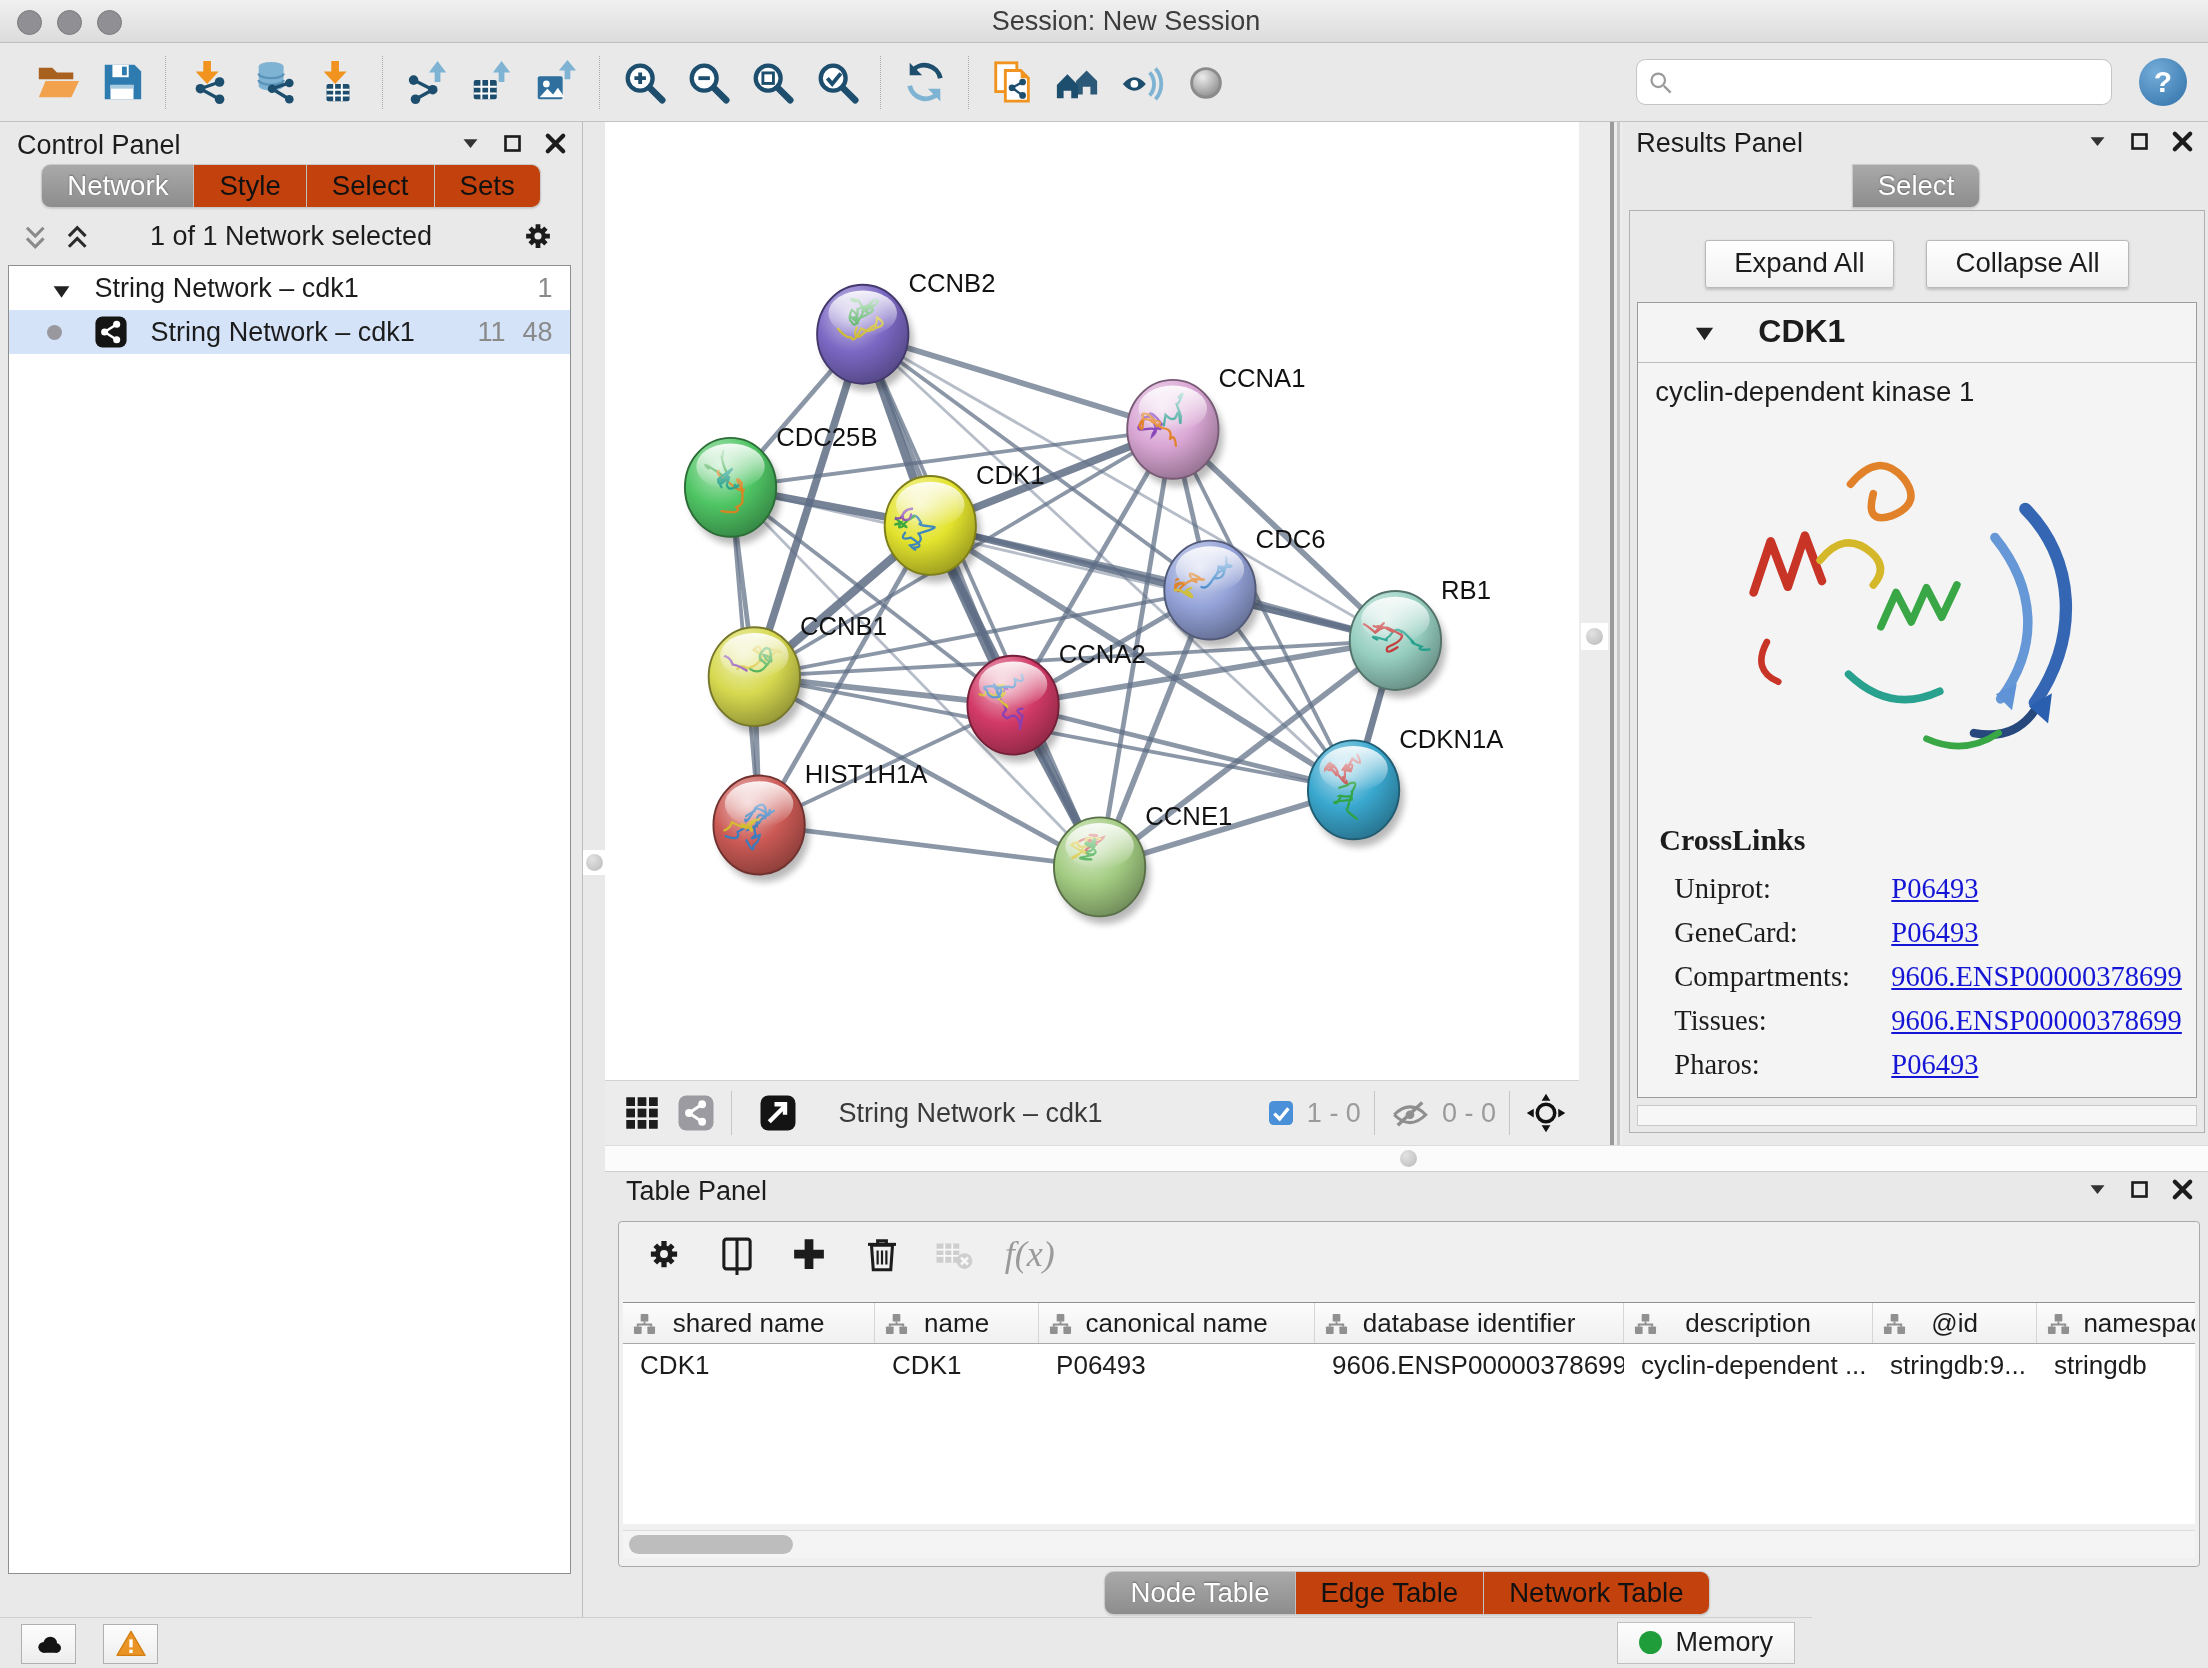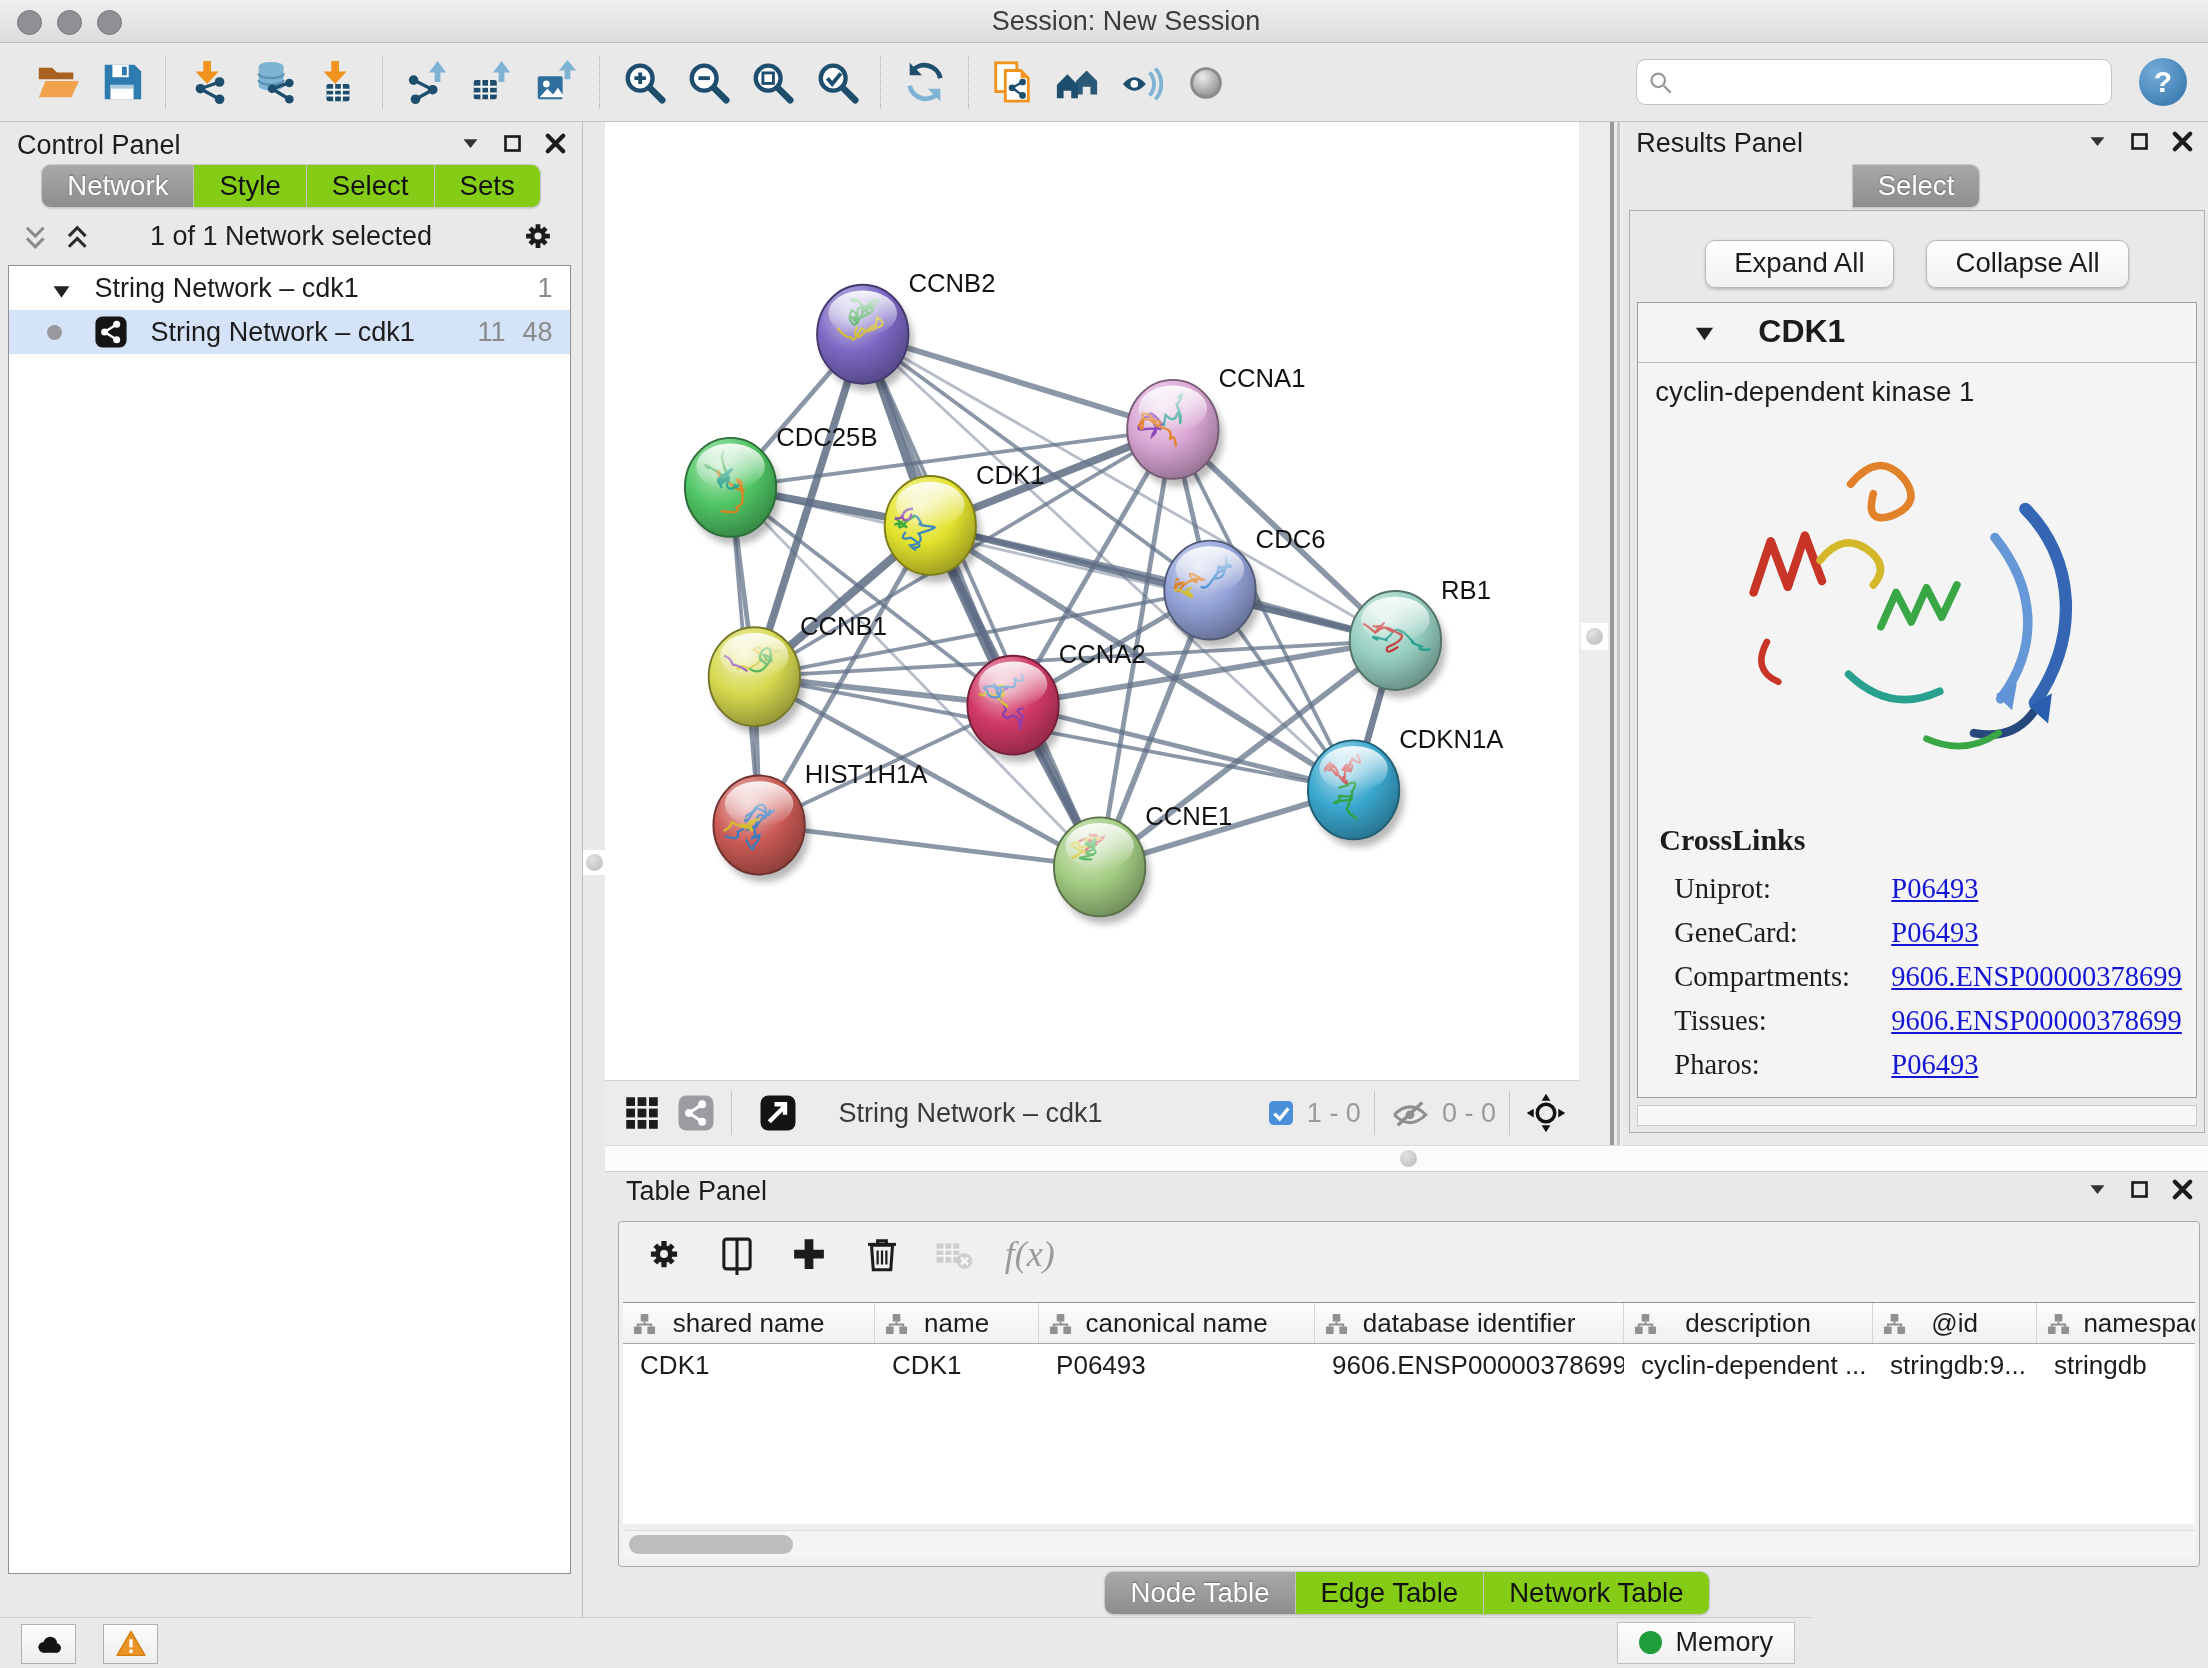--- a/index.html
+++ b/index.html
@@ -24,21 +24,21 @@
   .mag{position:absolute;left:11.4px;top:9.5px;width:27px;height:27px;}
   .help{width:48px;height:48px;margin-right:21px;border-radius:50%;flex:0 0 auto;
     background:radial-gradient(circle at 35% 30%,#74add9,#2f6fa7);color:#fff;
     font-size:30px;font-weight:bold;display:flex;align-items:center;justify-content:center;}
   
   .phead{position:absolute;left:0;right:0;top:0;height:40px;}
   .ptitle{position:absolute;left:17px;top:5.7px;font-size:27px;color:#1c1c1c;}
   .win-icons{position:absolute;right:15px;top:7.6px;display:flex;gap:21px;align-items:center;}
   .win-icons span{display:inline-flex;}
   .seg{display:inline-flex;}
-  .seg .tab{height:42px;line-height:42px;padding:0 25px;background:#84cc16;border:1px solid #c9c9c9;
+  .seg .tab{height:42px;line-height:42px;padding:0 25px;background:#c2410c;border:1px solid #c9c9c9;
     border-left-width:0;font-size:27.6px;color:#111;white-space:nowrap;box-shadow:0 1px 1.9px rgba(0,0,0,.12);}
   .seg .tab:first-child{border-left-width:1px;border-radius:9.5px 0 0 9.5px;}
   .seg .tab:last-child{border-radius:0 9.5px 9.5px 0;}
   .seg .tab.active{background:linear-gradient(#a9a9a9,#8d8d8d);color:#fff;text-shadow:0 -1px 1.9px rgba(0,0,0,.35);}
   
   .control-panel{position:absolute;left:0;top:124px;width:582px;height:1459px;}
   .cp-tabs{position:absolute;left:0;right:0;top:40px;text-align:center;}
   .cp-info{position:absolute;left:0;right:0;top:91px;height:44px;}
   .cp-info .summary{position:absolute;left:0;right:0;text-align:center;top:5.7px;font-size:27px;}
   .chev{position:absolute;top:7.6px;width:28.5px;height:28.5px;}
@@ -71,21 +71,21 @@
   .knob{width:17px;height:17px;border-radius:50%;background:radial-gradient(circle at 35% 30%,#e2e2e2,#b9b9b9);}
   .h-split{position:absolute;left:605px;top:1145px;width:1604px;height:25px;background:#fbfbfb;
     border-top:1px solid #dcdcdc;border-bottom:1px solid #cfcfcf;}
   
   .results-panel{position:absolute;left:1623px;top:122px;width:586px;height:1023px;}
   .rp-tab{position:absolute;left:0;right:0;top:42px;text-align:center;}
   .rp-outer{position:absolute;left:5.7px;right:3.8px;top:88px;height:923px;background:#e9e9e9;
     border:1.9px solid #b0b0b0;box-sizing:border-box;}
   .rp-buttons{position:absolute;left:0;right:0;top:28.5px;display:flex;justify-content:center;gap:32px;}
   .btn{height:46px;line-height:44px;padding:0 28.5px;font-size:27.6px;background:linear-gradient(#ffffff,#f1f1f1);
-    border:1px solid #b9b9b9;border-radius:10px;box-shadow:0 1.9px 2.9px rgba(0,0,0,.18);white-space:nowrap;}
+    border:1px solid #b9b9b9;border-radius:3px;box-shadow:0 1.9px 2.9px rgba(0,0,0,.18);white-space:nowrap;}
   .rp-inner{position:absolute;left:7.6px;right:7.6px;top:91px;bottom:34px;background:#f4f4f4;
     border:1.9px solid #9c9c9c;overflow:hidden;box-sizing:border-box;}
   .rp-entry-head{position:relative;height:59px;border-bottom:1.9px solid #bdbdbd;}
   .rp-entry-head .tri{position:absolute;left:55px;top:19px;width:23px;height:23px;}
   .rp-gene{position:absolute;left:120px;top:9.5px;font-size:32px;font-weight:bold;}
   .rp-desc{padding:13.3px 0 0 17px;font-size:27.6px;}
   .rp-img{display:block;margin:17px auto 0 auto;}
   .rp-cross{font-family:"Liberation Serif",serif;margin:25px 0 0 21px;}
   .rp-cross .ct{font-size:30px;font-weight:bold;margin-bottom:9.5px;}
   .rp-link-row{display:flex;height:44px;align-items:center;font-size:28.5px;}

